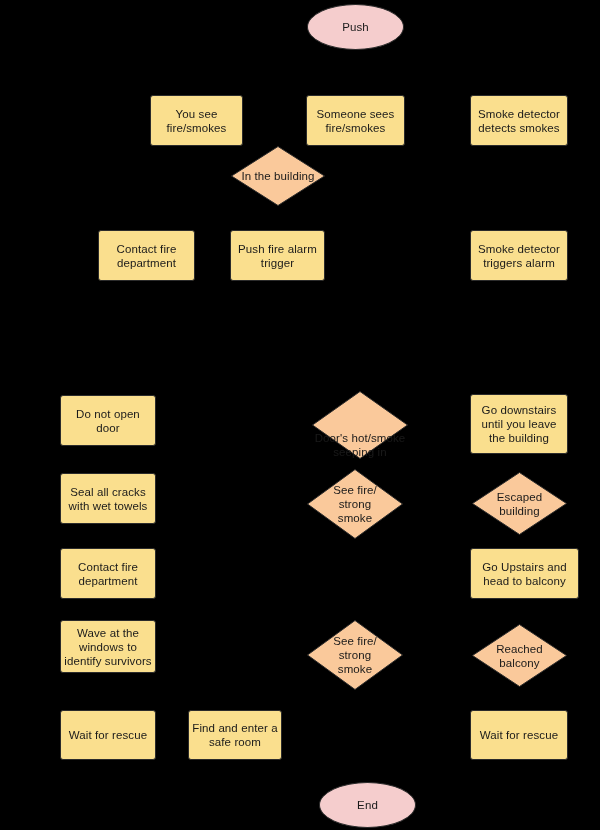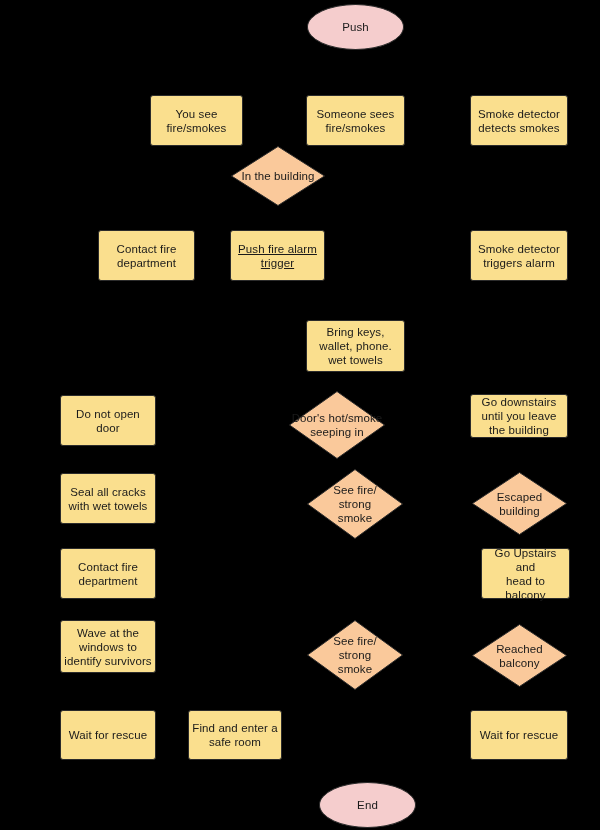--- a/index.html
+++ b/index.html
@@ -80,36 +80,33 @@
     <div class="node process" style="left: 470px; top: 95px; width: 98px; height: 51px;">Smoke detector
 detects smokes</div>
     <div class="decision-wrap" style="left: 231px; top: 146px; width: 94px; height: 60px;">
       <svg class="decision-shape" viewBox="0 0 94 60" preserveAspectRatio="none">
         <polygon points="47,0.5 93.5,30 47,59.5 0.5,30" fill="#fac99b" stroke="#2b2b2b" stroke-width="1"></polygon>
       </svg>
       <div class="decision-label">In the building</div>
     </div>
     <div class="node process" style="left: 98px; top: 230px; width: 97px; height: 51px;">Contact fire
 department</div>
-    <div class="node process" style="left: 230px; top: 230px; width: 95px; height: 51px; text-decoration: underline;">Push fire alarm
+    <div class="node process" style="left: 230px; top: 230px; width: 95px; height: 51px;">Push fire alarm
 trigger</div>
     <div class="node process" style="left: 470px; top: 230px; width: 98px; height: 51px;">Smoke detector
 triggers alarm</div>
-    <div class="node process" style="left: 306px; top: 320px; width: 99px; height: 52px;">Bring keys,
-wallet, phone.
-wet towels</div>
     <div class="node process" style="left: 60px; top: 395px; width: 96px; height: 51px;">Do not open door</div>
-    <div class="decision-wrap" style="left: 289px; top: 391px; width: 96px; height: 68px;">
+    <div class="decision-wrap" style="left: 312px; top: 391px; width: 96px; height: 68px; align-items: flex-end;">
       <svg class="decision-shape" viewBox="0 0 96 68" preserveAspectRatio="none">
         <polygon points="48,0.5 95.5,34 48,67.5 0.5,34" fill="#fac99b" stroke="#2b2b2b" stroke-width="1"></polygon>
       </svg>
       <div class="decision-label">Door's hot/smoke
 seeping in</div>
     </div>
-    <div class="node process" style="left: 470px; top: 394px; width: 98px; height: 44px;">Go downstairs
+    <div class="node process" style="left: 470px; top: 394px; width: 98px; height: 60px;">Go downstairs
 until you leave
 the building</div>
     <div class="node process" style="left: 60px; top: 473px; width: 96px; height: 51px;">Seal all cracks
 with wet towels</div>
     <div class="decision-wrap" style="left: 307px; top: 469px; width: 96px; height: 70px;">
       <svg class="decision-shape" viewBox="0 0 96 70" preserveAspectRatio="none">
         <polygon points="48,0.5 95.5,35 48,69.5 0.5,35" fill="#fac99b" stroke="#2b2b2b" stroke-width="1"></polygon>
       </svg>
       <div class="decision-label">See fire/
 strong
@@ -117,21 +114,21 @@
     </div>
     <div class="decision-wrap" style="left: 472px; top: 472px; width: 95px; height: 63px;">
       <svg class="decision-shape" viewBox="0 0 95 63" preserveAspectRatio="none">
         <polygon points="47.5,0.5 94.5,31.5 47.5,62.5 0.5,31.5" fill="#fac99b" stroke="#2b2b2b" stroke-width="1"></polygon>
       </svg>
       <div class="decision-label">Escaped
 building</div>
     </div>
     <div class="node process" style="left: 60px; top: 548px; width: 96px; height: 51px;">Contact fire
 department</div>
-    <div class="node process" style="left: 470px; top: 548px; width: 89px; height: 51px; margin-left: 11px;">Go Upstairs and
+    <div class="node process" style="left: 470px; top: 548px; width: 109px; height: 51px;">Go Upstairs and
 head to balcony</div>
     <div class="node process" style="left: 60px; top: 620px; width: 96px; height: 53px;">Wave at the
 windows to
 identify survivors</div>
     <div class="decision-wrap" style="left: 307px; top: 620px; width: 96px; height: 70px;">
       <svg class="decision-shape" viewBox="0 0 96 70" preserveAspectRatio="none">
         <polygon points="48,0.5 95.5,35 48,69.5 0.5,35" fill="#fac99b" stroke="#2b2b2b" stroke-width="1"></polygon>
       </svg>
       <div class="decision-label">See fire/
 strong

